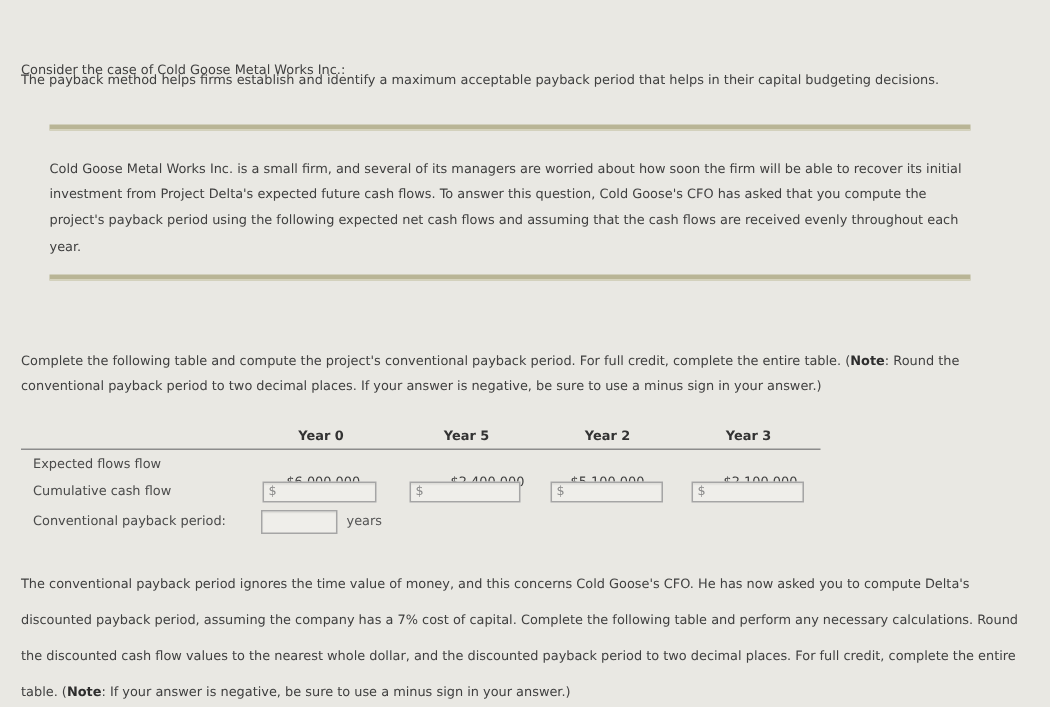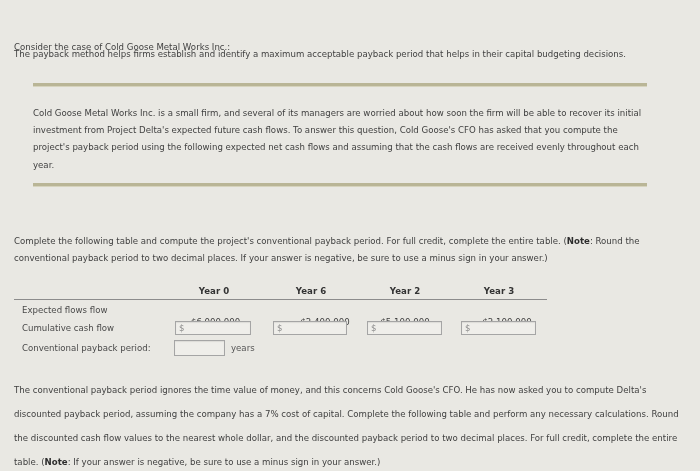--- a/index.html
+++ b/index.html
@@ -94,21 +94,21 @@
 <div class="abs consider">Consider the case of Cold Goose Metal Works Inc.:</div>
 
 <div class="abs divider div1"></div>
 <div class="abs case">Cold Goose Metal Works Inc. is a small firm, and several of its managers are worried about how soon the firm will be able to recover its initial investment from Project Delta's expected future cash flows. To answer this question, Cold Goose's CFO has asked that you compute the project's payback period using the following expected net cash flows and assuming that the cash flows are received evenly throughout each year.</div>
 <div class="abs divider div2"></div>
 
 <div class="abs instr"><span>Complete the following table and compute the project's conventional payback period. For full credit, complete the entire table. (</span><b>Note</b><span>: Round the conventional payback period to two decimal places. If your answer is negative, be sure to use a minus sign in your answer.)</span></div>
 
 <div>
   <div class="abs col-head" style="left:169px;">Year 0</div>
-  <div class="abs col-head" style="left:266px;">Year 6</div>
+  <div class="abs col-head" style="left:266px;">Year 5</div>
   <div class="abs col-head" style="left:360px;">Year 2</div>
   <div class="abs col-head" style="left:454px;">Year 3</div>
 
   <div class="abs table-rule"></div>
 
   <div class="abs row-label" style="top:305px;">Expected flows flow</div>
   <div class="abs cell" style="left:169px;">-$6,000,000</div>
   <div class="abs cell" style="left:280px;">$2,400,000</div>
   <div class="abs cell" style="left:360px;">$5,100,000</div>
   <div class="abs cell" style="left:462px;">$2,100,000</div>

